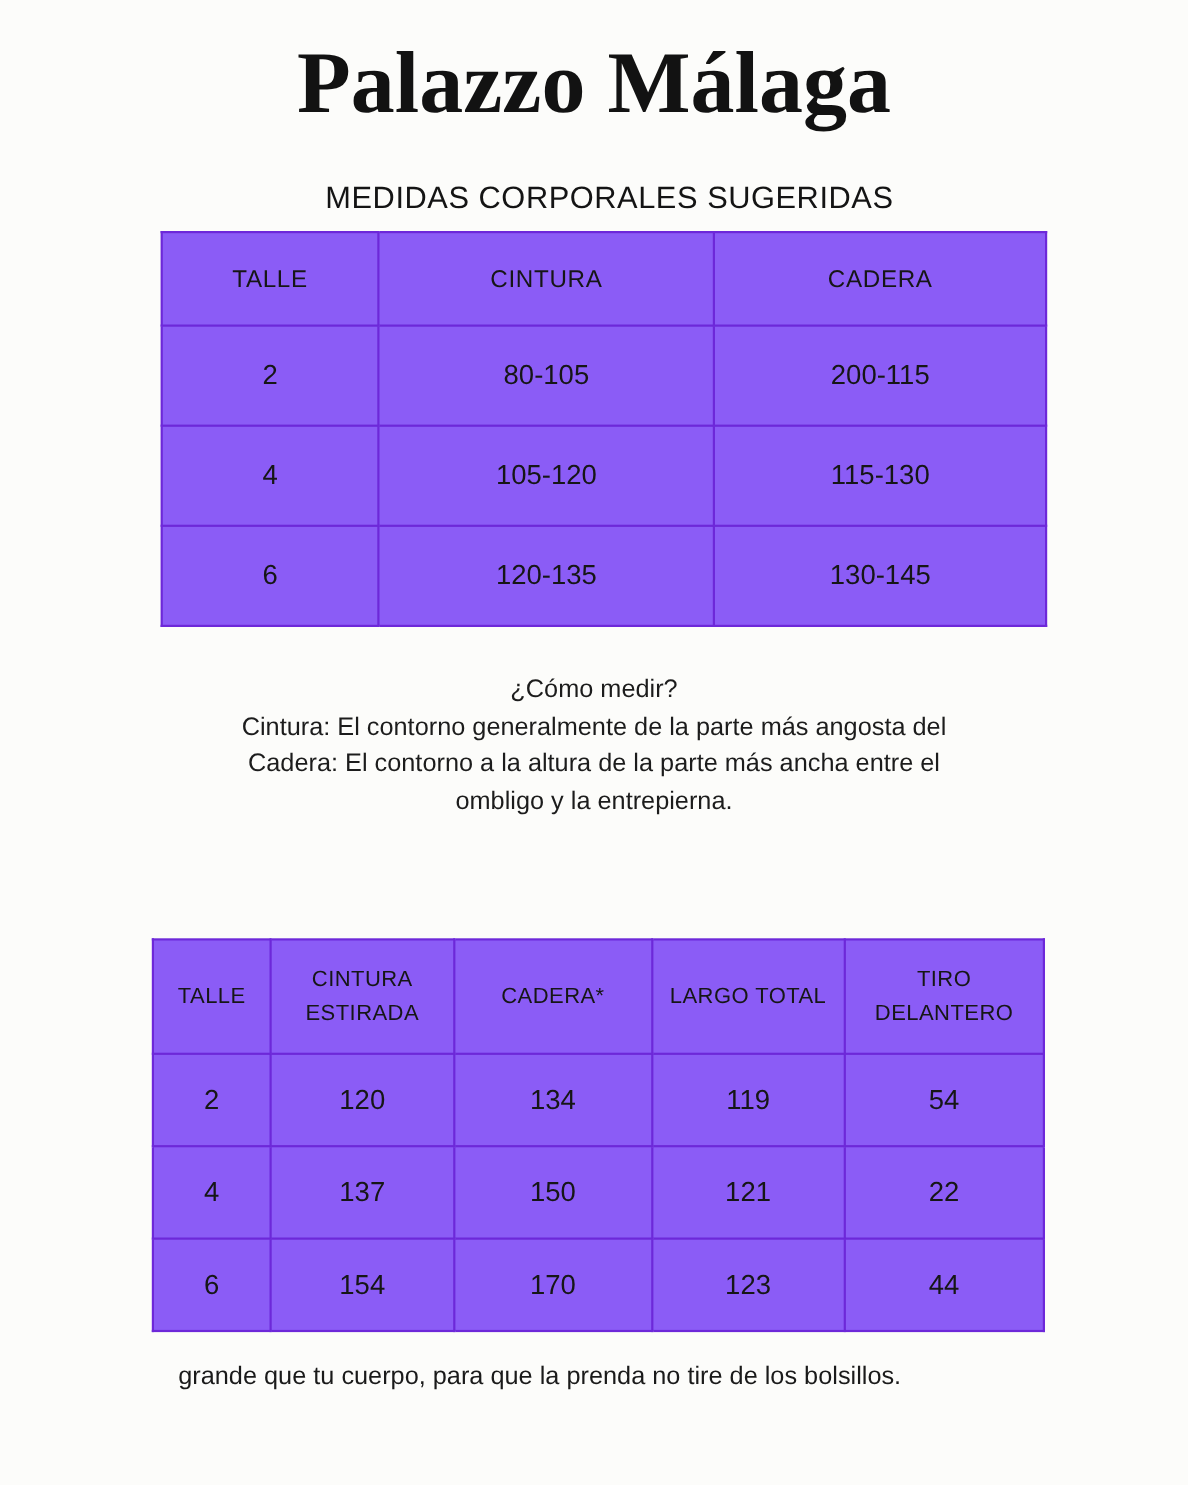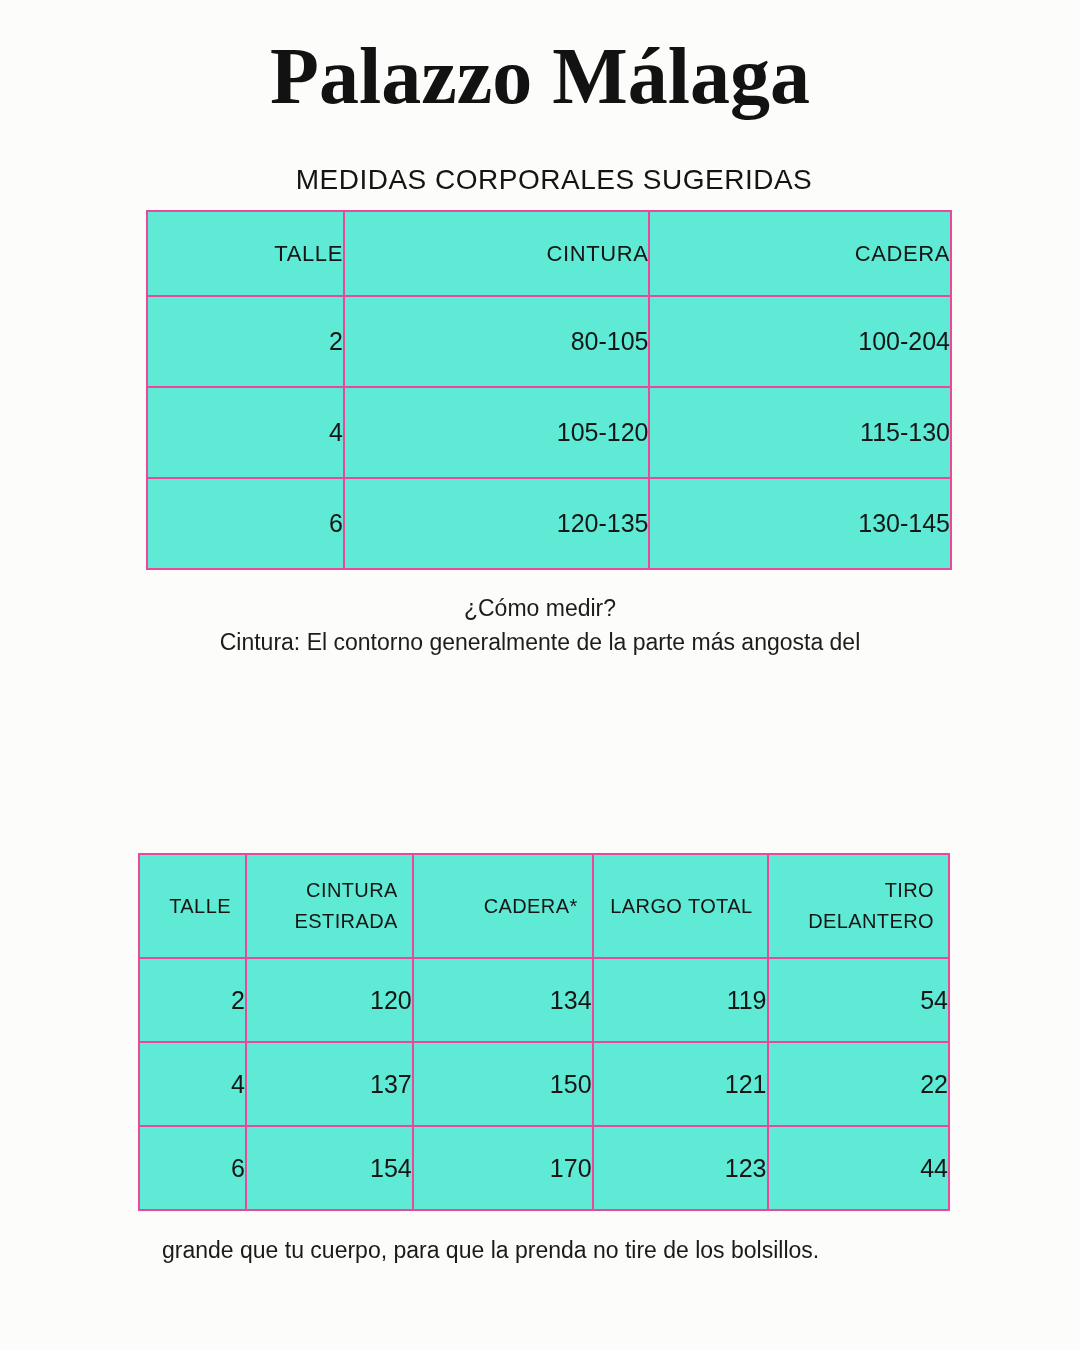--- a/index.html
+++ b/index.html
@@ -44,40 +44,40 @@
   .table-wrap { position: absolute; }
   #body-table-wrap    { left: 146px; top: 210px; width: 806px; }
   #garment-table-wrap { left: 138px; top: 853px; width: 812px; }
 
   table {
     border-collapse: collapse;
     width: 100%;
     table-layout: fixed;
   }
   th, td {
-    border: 2px solid #ec4899;
-    text-align: right;
+    border: 2px solid #6d28d9;
+    text-align: center;
     vertical-align: middle;
     font-weight: 400;
-    background: #5eead4;
+    background: #8b5cf6;
   }
 
   .t1 thead tr { height: 85px; }
   .t1 tbody tr { height: 91px; }
   .t1 th { font-size: 22px; letter-spacing: 0.6px; }
   .t1 td { font-size: 25px; }
 
   .t2 thead tr { height: 104px; }
   .t2 tbody tr { height: 84px; }
   .t2 th { font-size: 20px; letter-spacing: 0.4px; line-height: 1.55; padding: 0 14px; }
   .t2 td { font-size: 25px; }
 
   .howto {
     position: absolute;
-    top: 592px; left: 0; width: 100%;
+    top: 610px; left: 0; width: 100%;
     text-align: center;
     font-size: 23px;
     line-height: 33.5px;
     color: #1c1c1c;
   }
 
   .footnote {
     position: absolute;
     left: 162px; top: 1231px;
     width: 776px;
@@ -111,39 +111,41 @@
         <tr>
           <th>TALLE</th>
           <th>CINTURA</th>
           <th>CADERA</th>
         </tr>
       </thead>
       <tbody>
         <tr>
           <td>2</td>
           <td>80-105</td>
-          <td>100-204</td>
+          <td>200-115</td>
         </tr>
         <tr>
           <td>4</td>
           <td>105-120</td>
           <td>115-130</td>
         </tr>
         <tr>
           <td>6</td>
           <td>120-135</td>
           <td>130-145</td>
         </tr>
       </tbody>
     </table>
   </div>
 
   <div class="howto">
     <div>¿Cómo medir?</div>
     <div>Cintura: El contorno generalmente de la parte más angosta del</div>
+    <div>Cadera: El contorno a la altura de la parte más ancha entre el</div>
+    <div>ombligo y la entrepierna.</div>
   </div>
 
 
   <div class="table-wrap" id="garment-table-wrap">
     <table class="t2">
       <colgroup>
         <col style="width:13.2%">
           <col style="width:20.6%">
           <col style="width:22.2%">
           <col style="width:21.6%">

